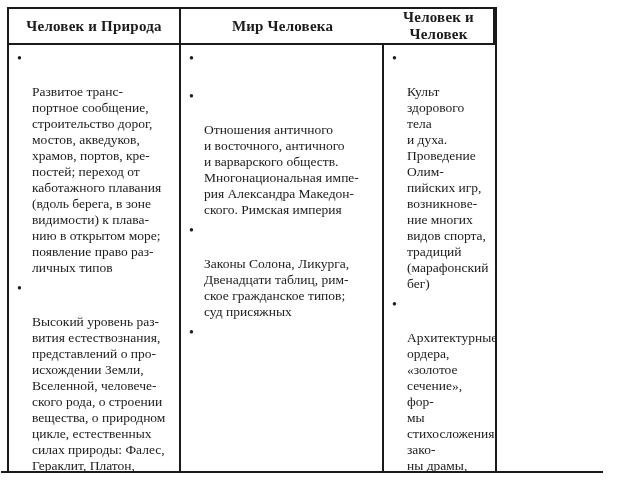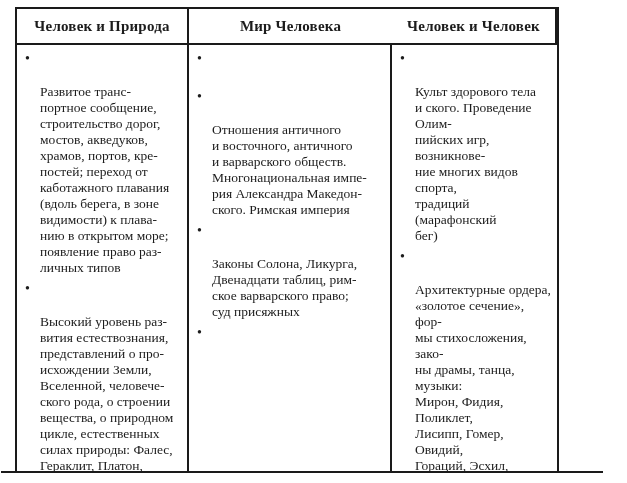--- a/index.html
+++ b/index.html
@@ -11,23 +11,23 @@
     position: relative;
     width: 627px;
     height: 483px;
     background: #ffffff;
     font-family: "Liberation Serif", "DejaVu Serif", serif;
     color: #1c1c1c;
     overflow: hidden;
   }
   .grid-table {
     position: absolute;
-    left: 15px;
+    left: 7px;
     top: 7px;
-    width: 544px;
+    width: 490px;
     height: 466px;
     box-sizing: border-box;
     border: 2px solid #1a1a1a;
     display: grid;
     grid-template-columns: 172px 203px auto;
     grid-template-rows: 36px auto;
     background: #ffffff;
   }
   .th {
     box-sizing: border-box;
@@ -133,34 +133,34 @@
 и восточного, античного
 и варварского обществ.
 Многонациональная импе-
 рия Александра Македон-
 ского. Римская империя</span>
       </div>
       <div class="item">
         <span class="bullet">•</span>
         <span>Законы Солона, Ликурга,
 Двенадцати таблиц, рим-
-ское варварского право;
+ское гражданское типов;
 суд присяжных</span>
       </div>
       <div class="item">
         <span class="bullet">•</span>
         
       </div>
     </div>
 
     <div class="td">
       <div class="item">
         <span class="bullet">•</span>
         <span>Культ здорового тела
-и ского. Проведение Олим-
+и духа. Проведение Олим-
 пийских игр, возникнове-
 ние многих видов спорта,
 традиций (марафонский
 бег)</span>
       </div>
       <div class="item">
         <span class="bullet">•</span>
         <span>Архитектурные ордера,
 «золотое сечение», фор-
 мы стихосложения, зако-

